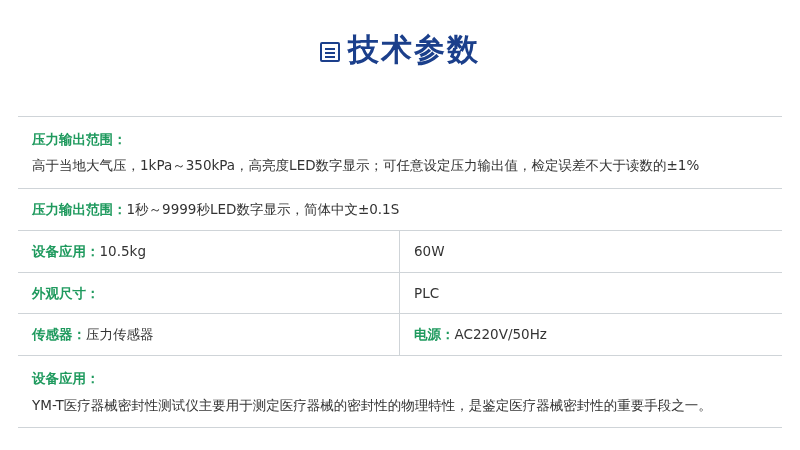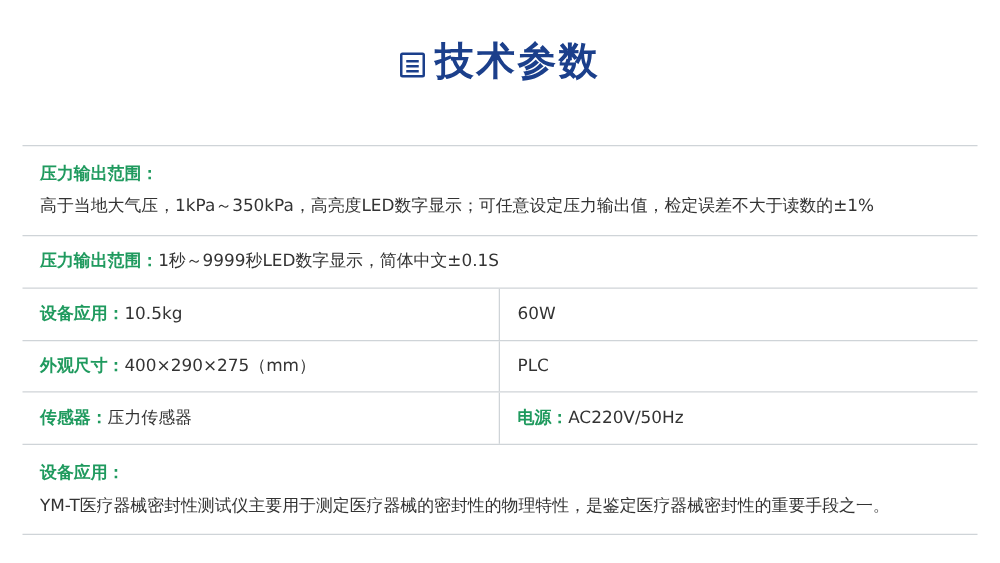--- a/index.html
+++ b/index.html
@@ -136,21 +136,20 @@
         <span class="val">10.5kg</span>
       </div>
       <div class="cell half">
         <span class="val">60W</span>
       </div>
     </div>
 
     <div class="row">
       <div class="cell half">
         <span class="lbl">外观尺寸：</span>
-        <span class="val">400×290×275（mm）</span>
       </div>
       <div class="cell half">
         <span class="val">PLC</span>
       </div>
     </div>
 
     <div class="row">
       <div class="cell half">
         <span class="lbl">传感器：</span>
         <span class="val">压力传感器</span>

